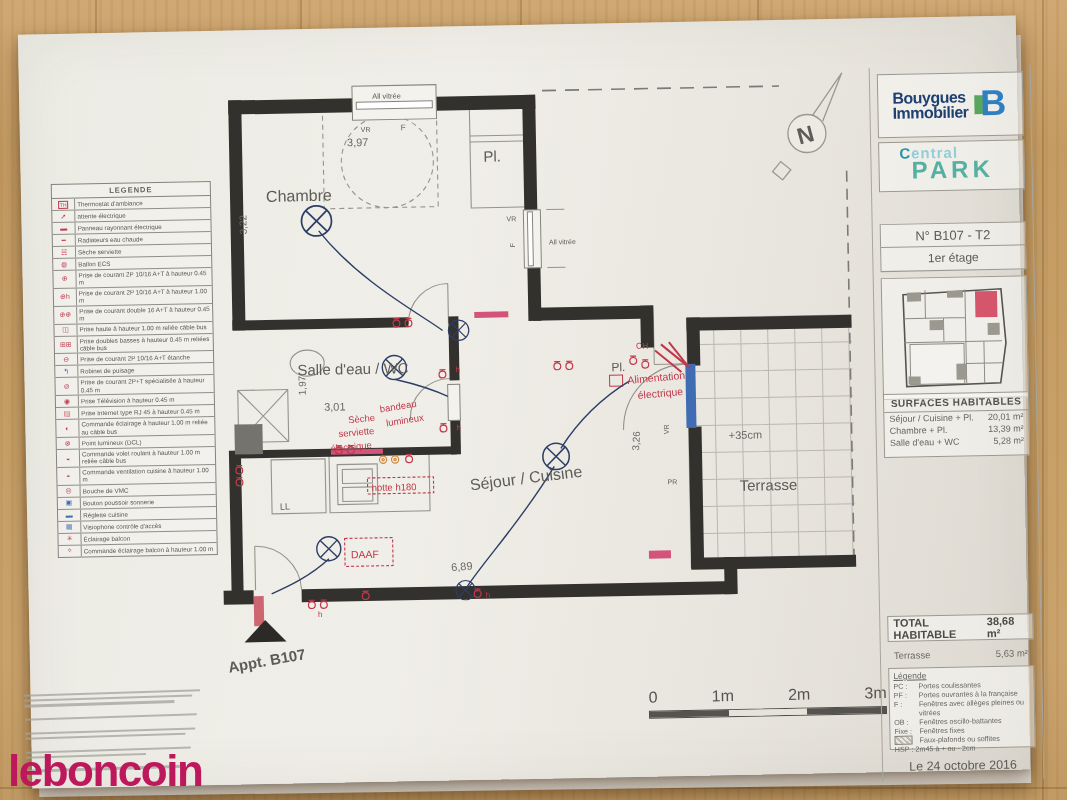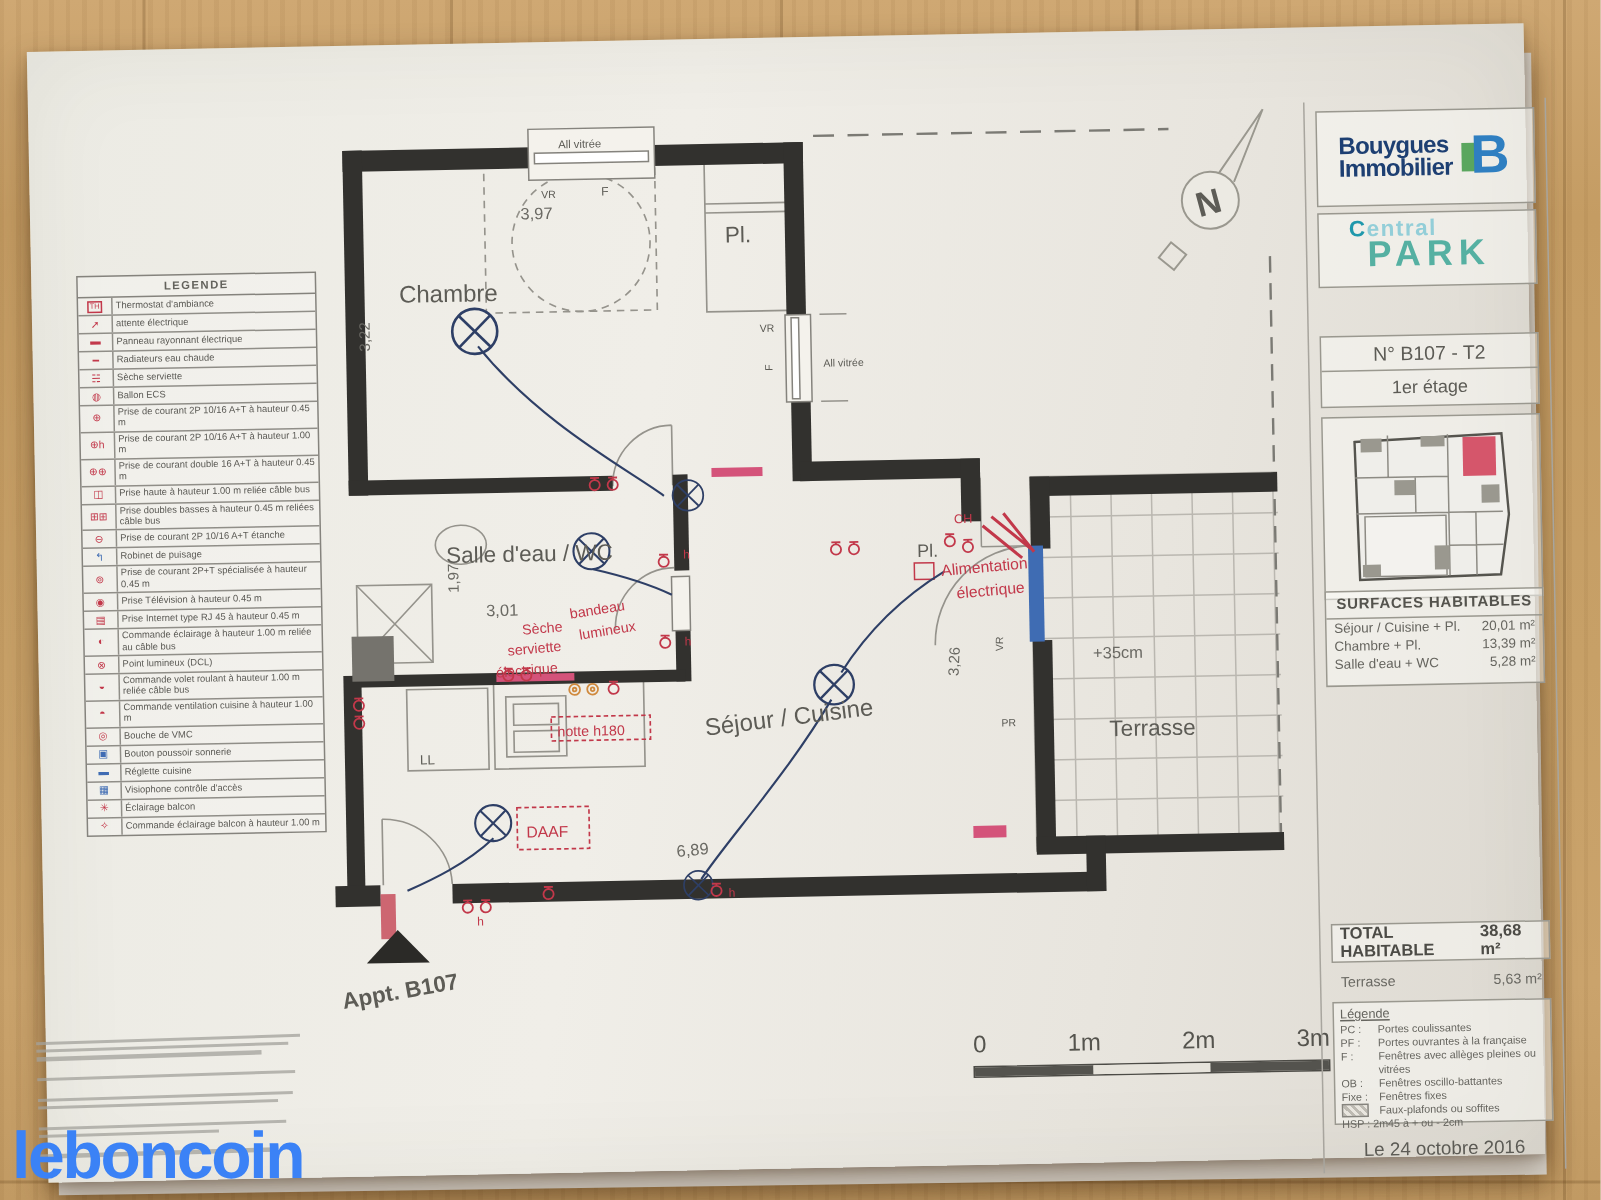--- a/index.html
+++ b/index.html
@@ -64,21 +64,21 @@
   .mrow{display:flex;gap:3px;line-height:1.25;}
   .mrow .k{width:22px;min-width:22px;}
   .sw{display:inline-block;width:16px;height:7px;border:1px solid #85837d;margin-right:4px;
       background:repeating-linear-gradient(45deg,#bdbab2 0 2px,#e9e6df 2px 4px);}
   .dateRow{position:absolute;left:0;right:0;top:692px;text-align:center;font-size:12.5px;color:#5c5b55;}
   
   .disc{position:absolute;left:-6px;top:656px;width:182px;transform:rotate(-.7deg);opacity:.75;}
   .disc .ln{height:2.6px;background:#a3a29c;margin:2.6px 0;}
   .disc .gap{height:6px;}
   
-  .wm{position:absolute;left:8px;top:746px;font-size:44px;font-weight:bold;letter-spacing:-1.5px;color:#3b82f6;z-index:30;}
+  .wm{position:absolute;left:8px;top:746px;font-size:44px;font-weight:bold;letter-spacing:-1.5px;color:#be185d;z-index:30;}
   
   svg text{font-family:"Liberation Sans","DejaVu Sans",sans-serif;fill:#5d5c56;}
   svg .red{fill:#c2384a;}
   svg .dim{fill:#6a6963;}
 </style>
 </head>
 <body>
 
 <div class="seam" style="left:95px;top:0;width:2px;height:34px;"></div>
 <div class="seam" style="left:300px;top:0;width:2px;height:30px;"></div>

